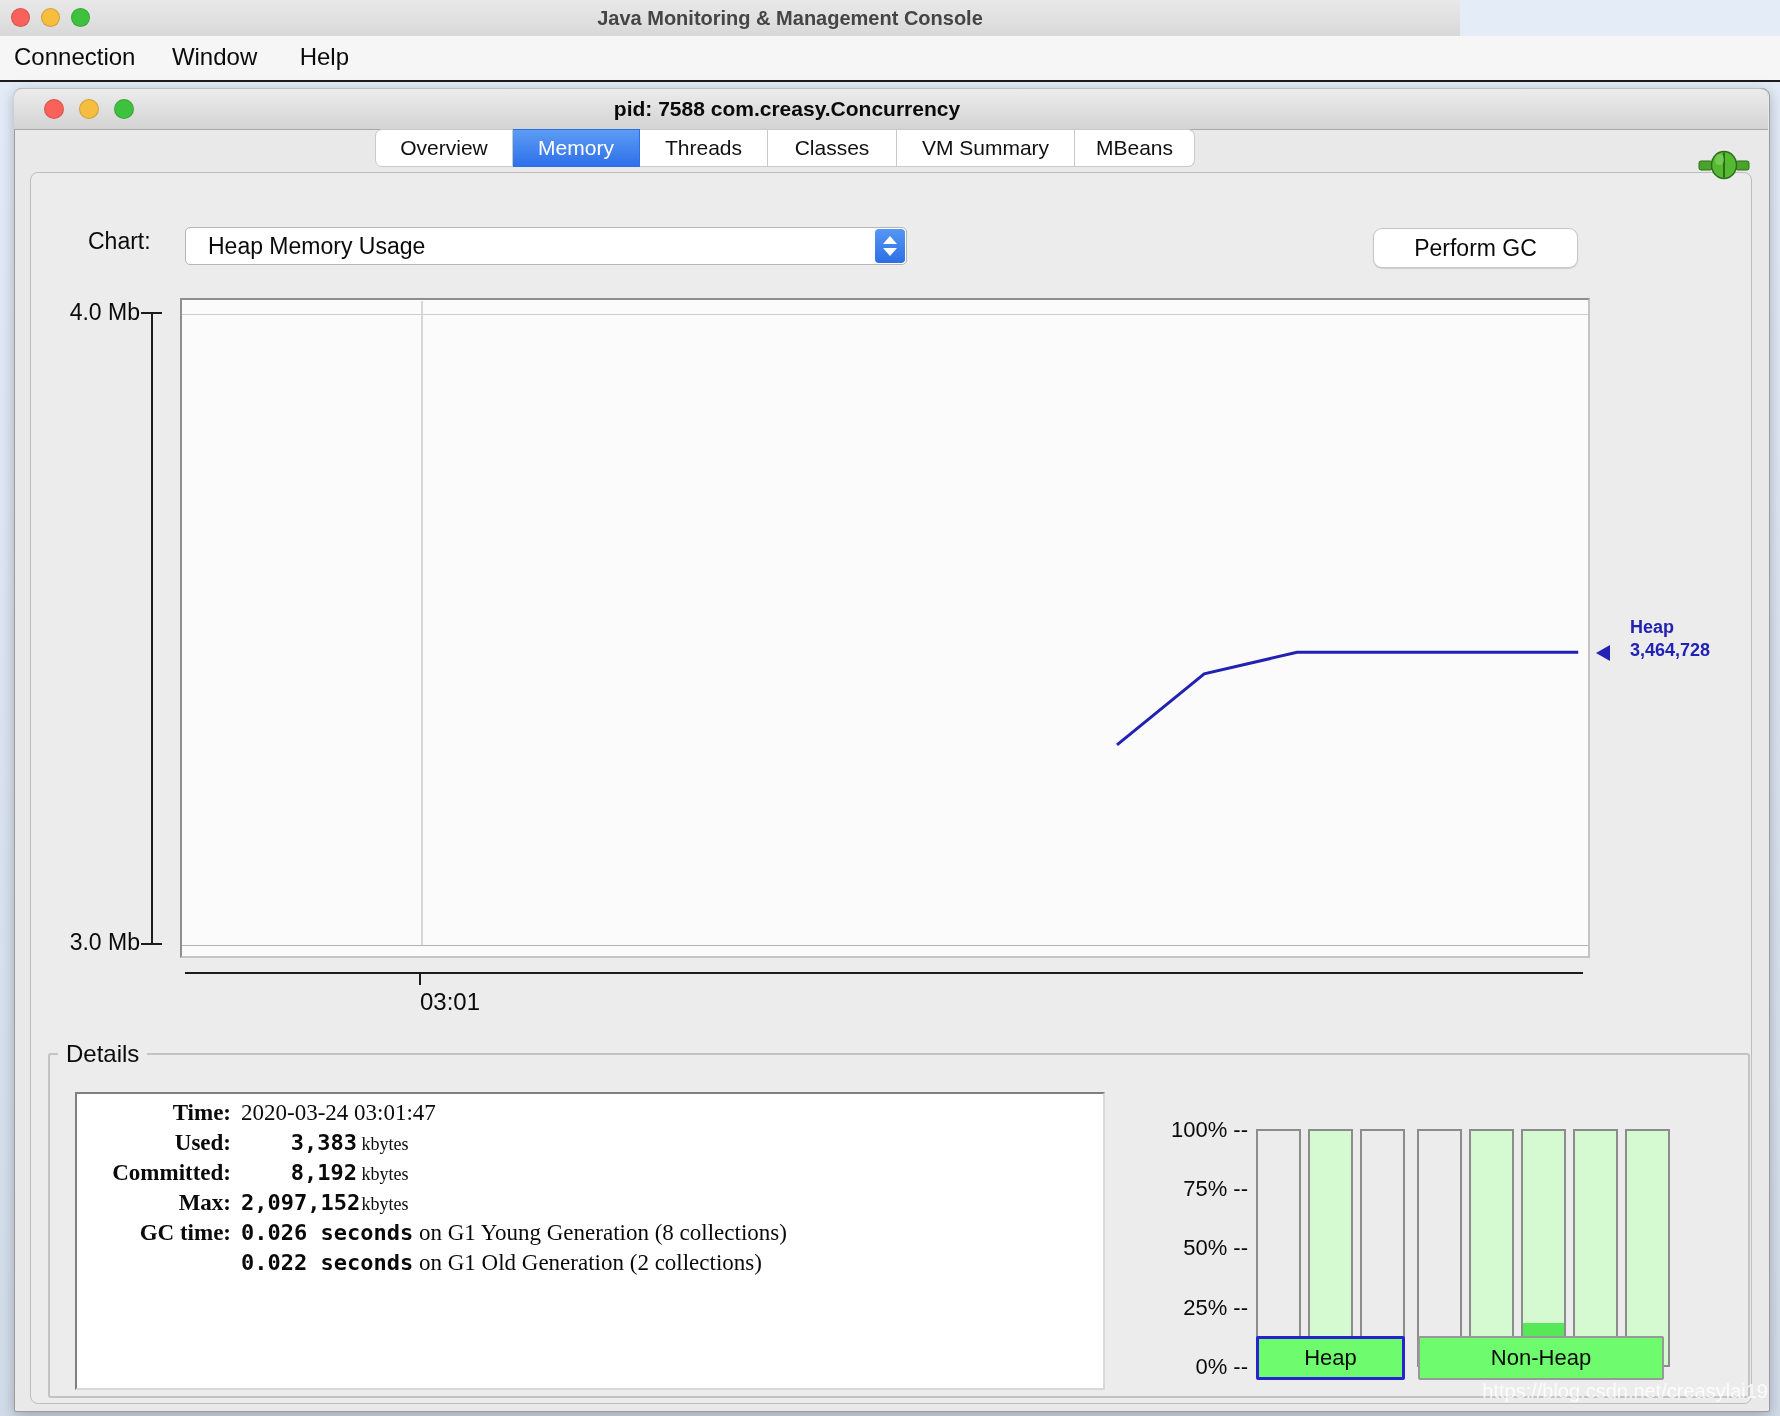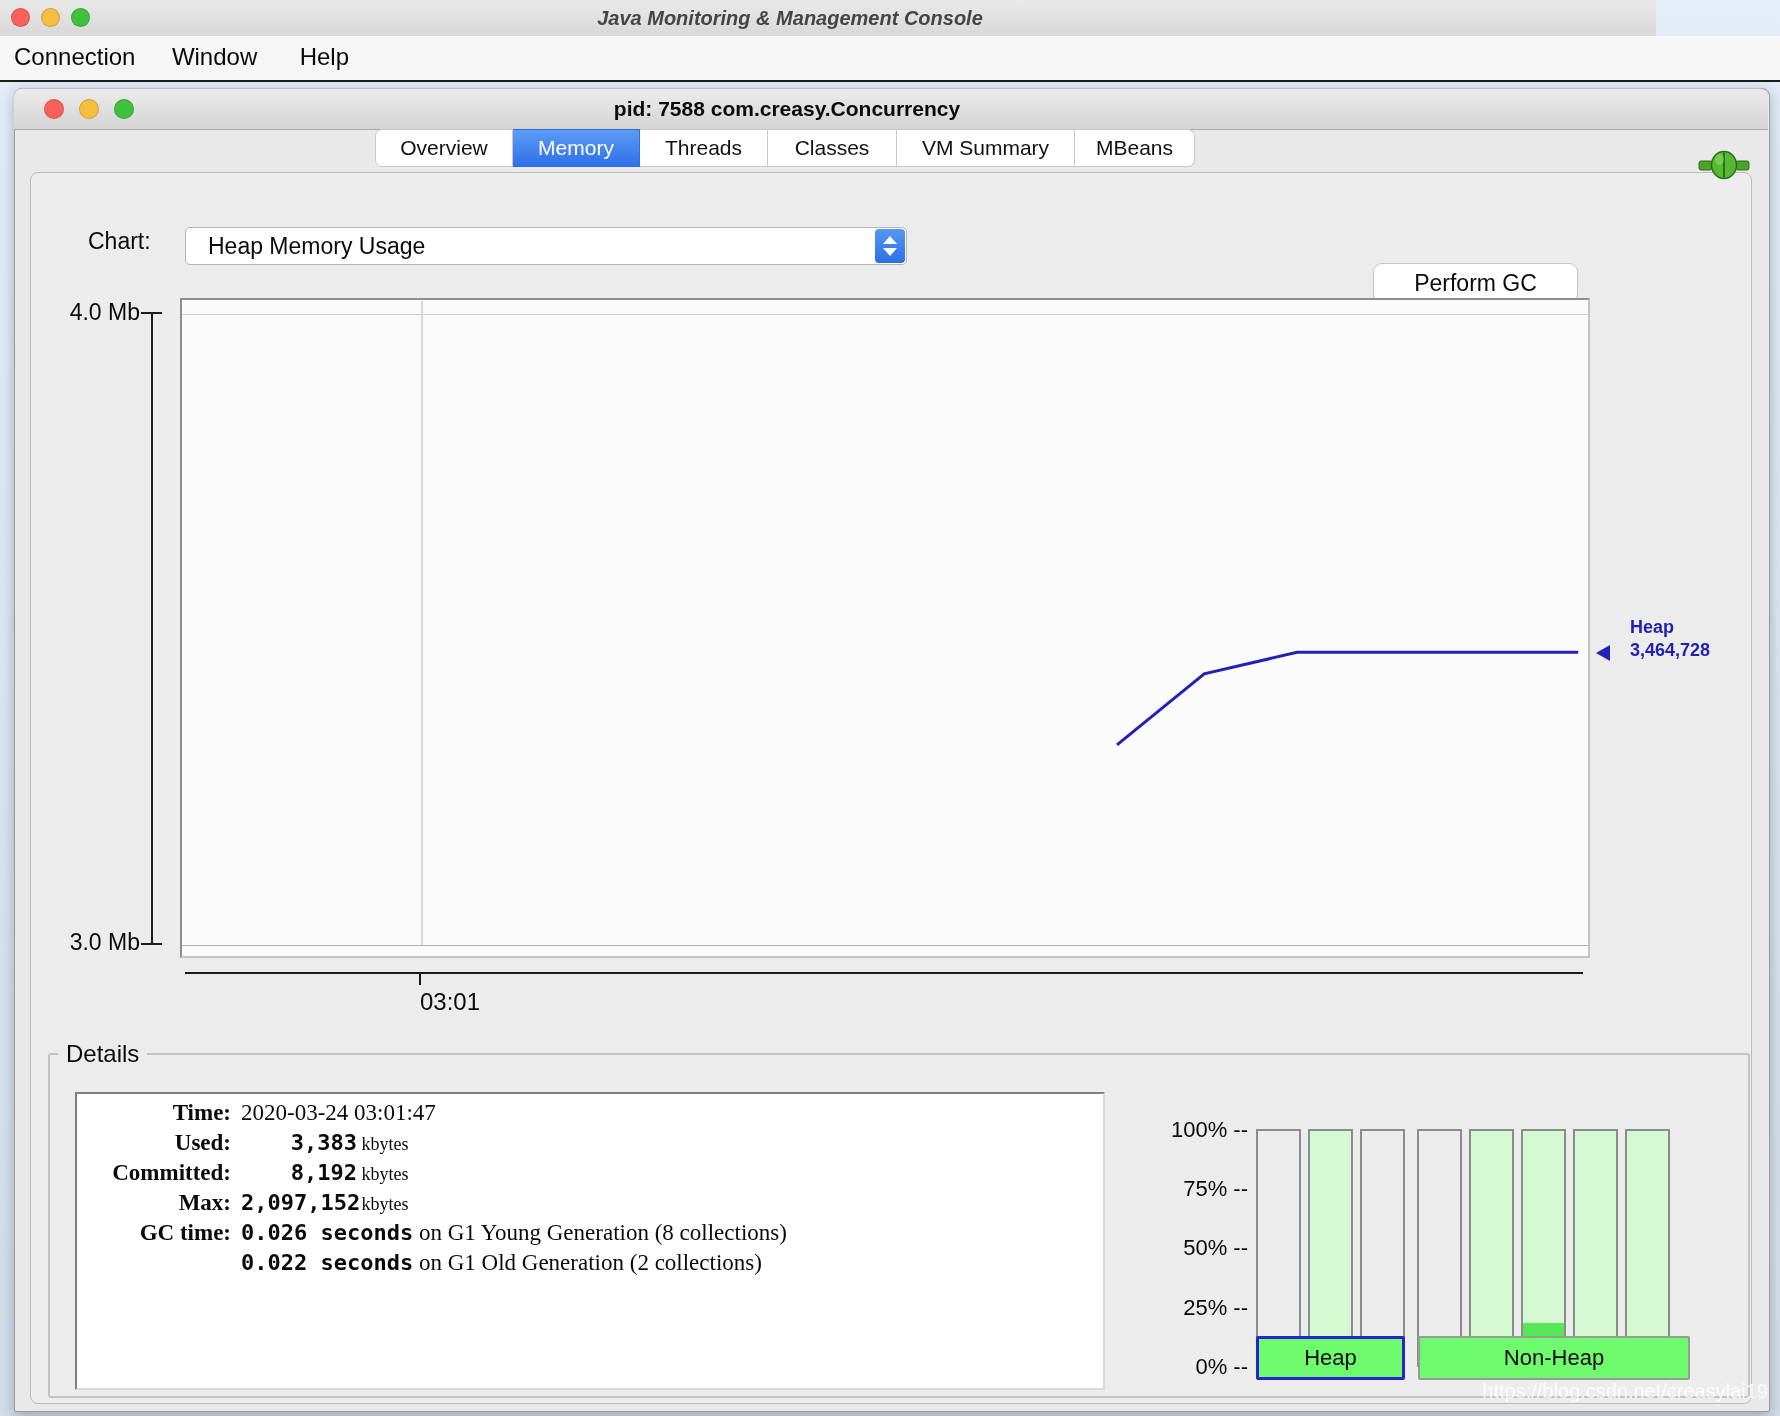--- a/index.html
+++ b/index.html
@@ -1,22 +1,22 @@
 <!DOCTYPE html>
 <html><head>
 <meta charset="utf-8">
 <style>
   html,body{margin:0;padding:0;background:#c9d3e0;}
   #app{position:relative;width:1780px;height:1416px;overflow:hidden;
        font-family:"Liberation Sans",sans-serif;background:linear-gradient(#e3ecf7,#d2dce9);}
   .abs{position:absolute;}
 
   
-  .titlebar{left:0;top:0;width:1656px;height:36px;background:linear-gradient(#e9e9e9,#d8d8d8);
-            border-bottom:1px solid #bdbdbd;font-style:italic;}
+  .titlebar{left:0;top:0;width:1460px;height:36px;background:linear-gradient(#e9e9e9,#d8d8d8);
+            border-bottom:1px solid #bdbdbd;}
   .titlebar .title{left:0;top:0;width:1580px;text-align:center;line-height:36px;
                    font-size:20px;font-weight:600;color:#454545;}
   .light{width:19px;height:19px;border-radius:50%;top:8px;border:1px solid rgba(0,0,0,.15);box-sizing:border-box;}
   .l-close{left:11px;background:#f9615a;} .l-min{left:41px;background:#f6bd3e;} .l-zoom{left:71px;background:#3ec23e;}
 
   .menubar{left:0;top:36px;width:1780px;height:44px;background:#f6f6f6;border-bottom:2px solid #1c1c1c;}
   .menu-item{display:inline-block;font-size:24px;color:#0b0b0b;line-height:42px;}
   .mi-1{margin-left:14px;} .mi-2{margin-left:32px;} .mi-3{margin-left:38px;}
 
   
@@ -46,21 +46,21 @@
   .chart-select{left:185px;top:227px;width:722px;height:38px;background:#fff;border:1px solid #b5b5b5;
                 border-radius:5px;box-sizing:border-box;}
   .chart-select .value{position:absolute;left:22px;top:0;line-height:36px;font-size:23px;color:#0a0a0a;}
   .stepper{position:absolute;right:1px;top:1px;width:30px;height:34px;border-radius:4px;
            background:linear-gradient(#5597f5,#2c6fe4);}
   .chev{position:absolute;left:8px;width:0;height:0;border-left:7px solid transparent;border-right:7px solid transparent;}
   .chev.up{top:7px;border-bottom:8px solid #fff;}
   .chev.down{bottom:7px;border-top:8px solid #fff;}
   .gc-btn{left:1373px;top:228px;width:205px;height:40px;background:#fff;border:1px solid #c6c6c6;
           border-radius:9px;box-sizing:border-box;text-align:center;line-height:38px;font-size:23px;color:#0a0a0a;
-          box-shadow:0 1px 1px rgba(0,0,0,.12);margin-top:35px;}
+          box-shadow:0 1px 1px rgba(0,0,0,.12);}
 
   
   .y-label{width:100px;text-align:right;font-size:23px;color:#0a0a0a;}
   .yl-top{left:40px;top:299px;} .yl-bot{left:40px;top:929px;}
   .y-axis{left:151px;top:313px;width:2px;height:632px;background:#1c1c1c;}
   .y-tick{left:141px;width:21px;height:2px;background:#1c1c1c;}
   .yt-top{top:312px;} .yt-bot{top:943px;}
   .plot{left:180px;top:298px;width:1410px;height:660px;box-sizing:border-box;background:#fbfbfb;
         border:2px solid;border-color:#8e8e8e #c4c4c4 #c4c4c4 #8e8e8e;}
   .grid-h{position:absolute;left:0;width:1406px;height:1px;background:#cdcdcd;}
@@ -92,21 +92,21 @@
   
   .pct-label{width:120px;text-align:right;font-size:22px;color:#0a0a0a;left:1128px;}
   .p100{top:1117px;text-align:right;} .p75{top:1176px;} .p50{top:1235px;} .p25{top:1295px;} .p0{top:1354px;}
   .pool-bars{left:1256px;top:1129px;width:414px;height:238px;}
   .pool-bar{position:absolute;top:0;width:45px;height:238px;box-sizing:border-box;
             border:2px solid #8c8c8c;background:#ececec;}
   .bar-level{position:absolute;bottom:0;left:0;width:100%;background:#d5f9d1;}
   .bar-used{position:absolute;bottom:0;left:0;width:100%;background:#57e857;}
   .pool-btn{box-sizing:border-box;background:#6efb6e;text-align:center;font-size:22px;color:#0a0a0a;}
   .btn-heap{left:1256px;top:1336px;width:149px;height:44px;border:3px solid #2724cf;line-height:38px;border-radius:2px;}
-  .btn-nonheap{left:1418px;top:1336px;width:272px;height:44px;border:2px solid #999;line-height:40px;border-radius:2px;}
+  .btn-nonheap{left:1418px;top:1336px;width:246px;height:44px;border:2px solid #999;line-height:40px;border-radius:2px;}
 
   .watermark{left:1400px;top:1380px;width:368px;text-align:right;font-size:20px;color:rgba(255,255,255,.82);}
 </style>
 </head>
 <body>
 
 <div id="app">
 
   <div class="abs titlebar">
     <div class="abs light l-close"></div>

